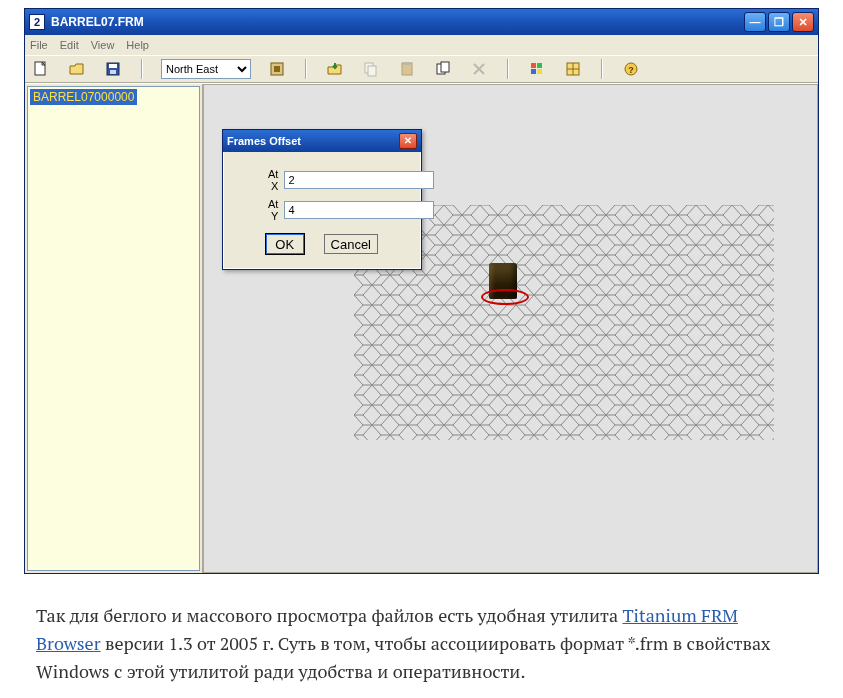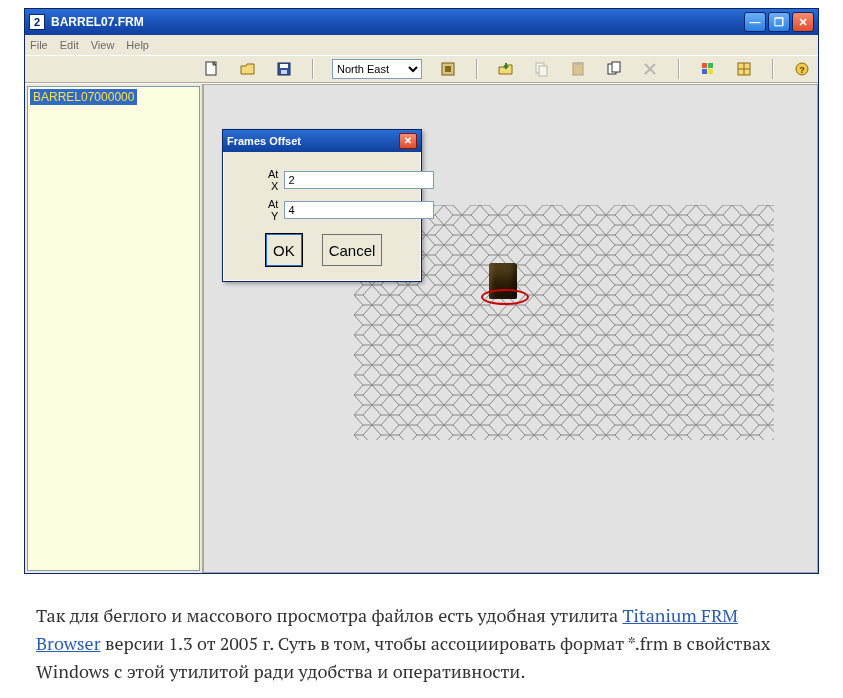--- a/index.html
+++ b/index.html
@@ -65,21 +65,20 @@
   .menubar span { cursor: pointer; }
   .toolbar {
     background: #ece9d8;
     height: 28px;
     border-top: 1px solid #fff;
     border-bottom: 1px solid #aca899;
     display: flex;
     align-items: center;
     padding: 0 6px;
     gap: 16px;
-    justify-content: flex-end;
   }
   .tbicon {
     width: 20px; height: 20px;
     display: flex; align-items: center; justify-content: center;
     cursor: pointer;
   }
   .tbsep { width: 2px; height: 20px; border-left: 1px solid #aca899; border-right: 1px solid #fff; margin: 0 2px; }
   .tb-select {
     height: 20px;
     font-size: 11px;
@@ -204,22 +203,22 @@
     font-size: 11px;
     padding: 1px 3px;
   }
   .dlg-buttons {
     display: flex;
     gap: 20px;
     padding: 6px 16px 4px;
     justify-content: space-between;
   }
   .dlg-buttons button {
-    width: 66px; height: 32px;
-    font-size: 15px;
+    width: 66px; height: 20px;
+    font-size: 13px;
     background: #ece9d8;
     border: 1px solid #707070;
     cursor: pointer;
   }
   .dlg-buttons button.default {
     border: 1px solid #2a6ed5;
     outline: 1px solid #000;
   }
   .statusbar {
     height: 20px;

